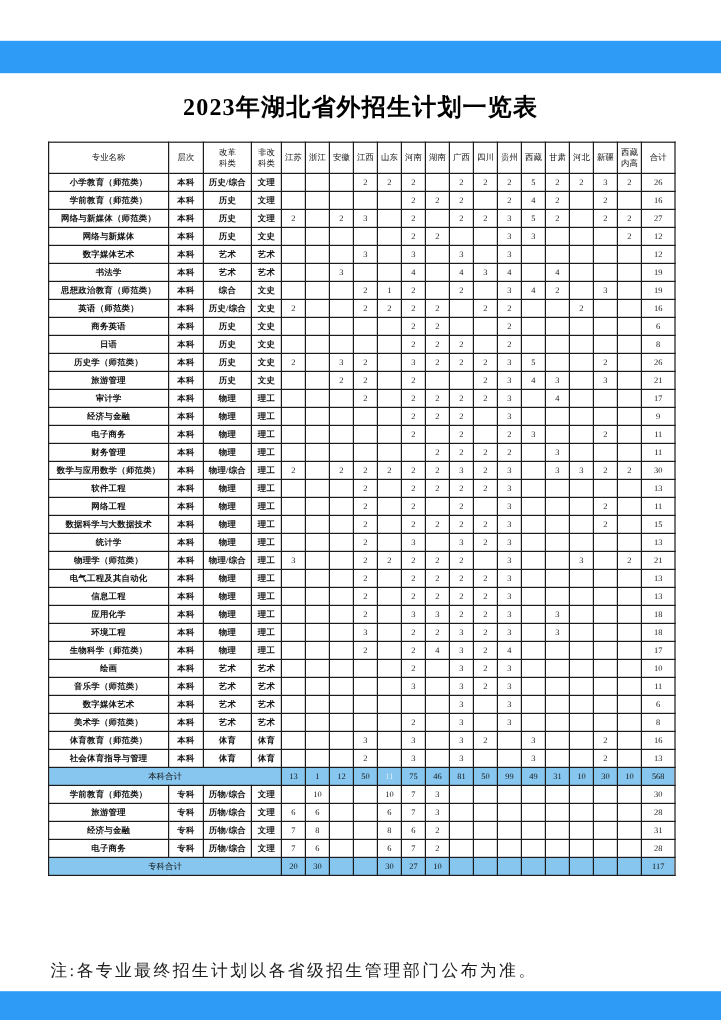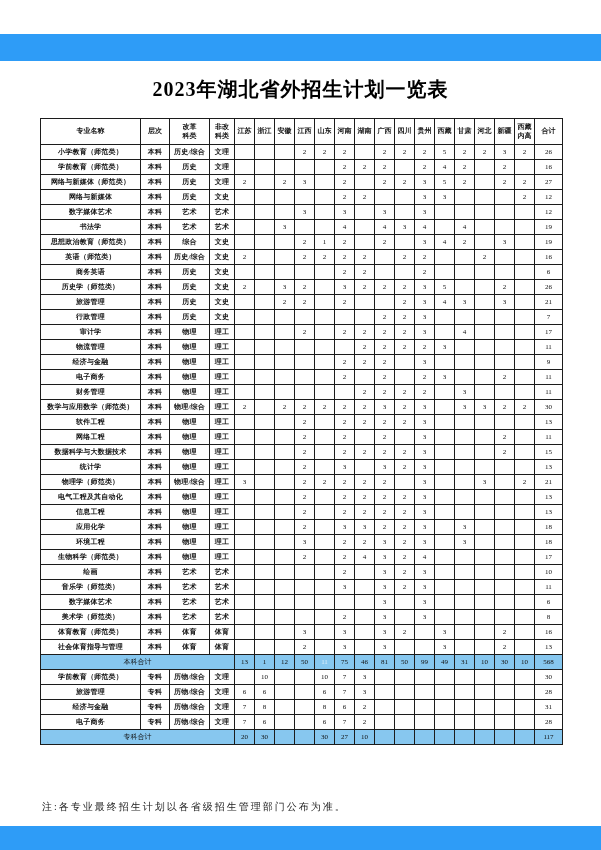--- a/index.html
+++ b/index.html
@@ -16,29 +16,29 @@
   }
   table.plan {
     position:absolute; top:118px; left:40px; width:522px;
     border-collapse:collapse; table-layout:fixed; background:#fff;
   }
   table.plan th, table.plan td {
     border:1px solid #1c1c1c; padding:0; text-align:center; vertical-align:middle;
     overflow:hidden; color:#111;
   }
   table.plan thead th {
-    height:25px; font-size:7px; font-weight:bold; white-space:pre-line; line-height:1.15;text-align:center;
+    height:25px; font-size:7px; font-weight:normal; white-space:pre-line; line-height:1.15;text-align:center;
   }
   table.plan tbody td { height:14px; font-size:7px; line-height:1; }
   td.c-major, td.c-meta { font-weight:bold; letter-spacing:0.2px; }
   td.c-total { font-weight:normal; }
   tr.summary td { background:var(--summary,#87c7ef); font-weight:normal; }
   tr.summary td.muted { color:#ddeffb; }
   .note {
-    position:absolute; top:800px; left:42px; font-size:10px; letter-spacing:2px;
+    position:absolute; top:800px; left:42px; font-size:14px; letter-spacing:2px;
     color:#1d1d1d;
   }
 </style>
 </head>
 <body>
 
 <div class="page">
   <div class="band" id="band-top"></div>
   <div class="title">2023年湖北省外招生计划一览表</div>
 
@@ -285,84 +285,84 @@
           <td class="c-num"></td>
           <td class="c-num">2</td>
           <td class="c-num"></td>
           <td class="c-num"></td>
           <td class="c-num"></td>
           <td class="c-num"></td>
           <td class="c-num"></td>
           <td class="c-total">6</td>
         </tr>
         <tr>
-          <td class="c-major">历史学（师范类）</td>
+          <td class="c-major">日语</td>
           <td class="c-meta">本科</td>
           <td class="c-meta">历史</td>
           <td class="c-meta">文史</td>
-          <td class="c-num">2</td>
-          <td class="c-num"></td>
-          <td class="c-num">3</td>
-          <td class="c-num">2</td>
-          <td class="c-num"></td>
-          <td class="c-num">3</td>
-          <td class="c-num">2</td>
-          <td class="c-num">2</td>
-          <td class="c-num">2</td>
-          <td class="c-num">3</td>
-          <td class="c-num">5</td>
-          <td class="c-num"></td>
-          <td class="c-num"></td>
-          <td class="c-num">2</td>
-          <td class="c-num"></td>
-          <td class="c-total">26</td>
-        </tr>
-        <tr>
-          <td class="c-major">旅游管理</td>
+          <td class="c-num"></td>
+          <td class="c-num"></td>
+          <td class="c-num"></td>
+          <td class="c-num"></td>
+          <td class="c-num"></td>
+          <td class="c-num">2</td>
+          <td class="c-num">2</td>
+          <td class="c-num">2</td>
+          <td class="c-num"></td>
+          <td class="c-num">2</td>
+          <td class="c-num"></td>
+          <td class="c-num"></td>
+          <td class="c-num"></td>
+          <td class="c-num"></td>
+          <td class="c-num"></td>
+          <td class="c-total">8</td>
+        </tr>
+        <tr>
+          <td class="c-major">历史学（师范类）</td>
           <td class="c-meta">本科</td>
           <td class="c-meta">历史</td>
           <td class="c-meta">文史</td>
-          <td class="c-num"></td>
-          <td class="c-num"></td>
-          <td class="c-num">2</td>
-          <td class="c-num">2</td>
-          <td class="c-num"></td>
-          <td class="c-num">2</td>
-          <td class="c-num"></td>
-          <td class="c-num"></td>
-          <td class="c-num">2</td>
-          <td class="c-num">3</td>
-          <td class="c-num">4</td>
-          <td class="c-num">3</td>
-          <td class="c-num"></td>
-          <td class="c-num">3</td>
-          <td class="c-num"></td>
-          <td class="c-total">21</td>
-        </tr>
-        <tr>
-          <td class="c-major">行政管理</td>
+          <td class="c-num">2</td>
+          <td class="c-num"></td>
+          <td class="c-num">3</td>
+          <td class="c-num">2</td>
+          <td class="c-num"></td>
+          <td class="c-num">3</td>
+          <td class="c-num">2</td>
+          <td class="c-num">2</td>
+          <td class="c-num">2</td>
+          <td class="c-num">3</td>
+          <td class="c-num">5</td>
+          <td class="c-num"></td>
+          <td class="c-num"></td>
+          <td class="c-num">2</td>
+          <td class="c-num"></td>
+          <td class="c-total">26</td>
+        </tr>
+        <tr>
+          <td class="c-major">旅游管理</td>
           <td class="c-meta">本科</td>
           <td class="c-meta">历史</td>
           <td class="c-meta">文史</td>
           <td class="c-num"></td>
           <td class="c-num"></td>
-          <td class="c-num"></td>
-          <td class="c-num"></td>
-          <td class="c-num"></td>
-          <td class="c-num"></td>
-          <td class="c-num"></td>
-          <td class="c-num">2</td>
-          <td class="c-num">2</td>
-          <td class="c-num">3</td>
-          <td class="c-num"></td>
-          <td class="c-num"></td>
-          <td class="c-num"></td>
-          <td class="c-num"></td>
-          <td class="c-num"></td>
-          <td class="c-total">7</td>
+          <td class="c-num">2</td>
+          <td class="c-num">2</td>
+          <td class="c-num"></td>
+          <td class="c-num">2</td>
+          <td class="c-num"></td>
+          <td class="c-num"></td>
+          <td class="c-num">2</td>
+          <td class="c-num">3</td>
+          <td class="c-num">4</td>
+          <td class="c-num">3</td>
+          <td class="c-num"></td>
+          <td class="c-num">3</td>
+          <td class="c-num"></td>
+          <td class="c-total">21</td>
         </tr>
         <tr>
           <td class="c-major">审计学</td>
           <td class="c-meta">本科</td>
           <td class="c-meta">物理</td>
           <td class="c-meta">理工</td>
           <td class="c-num"></td>
           <td class="c-num"></td>
           <td class="c-num"></td>
           <td class="c-num">2</td>
@@ -371,42 +371,20 @@
           <td class="c-num">2</td>
           <td class="c-num">2</td>
           <td class="c-num">2</td>
           <td class="c-num">3</td>
           <td class="c-num"></td>
           <td class="c-num">4</td>
           <td class="c-num"></td>
           <td class="c-num"></td>
           <td class="c-num"></td>
           <td class="c-total">17</td>
-        </tr>
-        <tr>
-          <td class="c-major">物流管理</td>
-          <td class="c-meta">本科</td>
-          <td class="c-meta">物理</td>
-          <td class="c-meta">理工</td>
-          <td class="c-num"></td>
-          <td class="c-num"></td>
-          <td class="c-num"></td>
-          <td class="c-num"></td>
-          <td class="c-num"></td>
-          <td class="c-num"></td>
-          <td class="c-num">2</td>
-          <td class="c-num">2</td>
-          <td class="c-num">2</td>
-          <td class="c-num">2</td>
-          <td class="c-num">3</td>
-          <td class="c-num"></td>
-          <td class="c-num"></td>
-          <td class="c-num"></td>
-          <td class="c-num"></td>
-          <td class="c-total">11</td>
         </tr>
         <tr>
           <td class="c-major">经济与金融</td>
           <td class="c-meta">本科</td>
           <td class="c-meta">物理</td>
           <td class="c-meta">理工</td>
           <td class="c-num"></td>
           <td class="c-num"></td>
           <td class="c-num"></td>
           <td class="c-num"></td>

